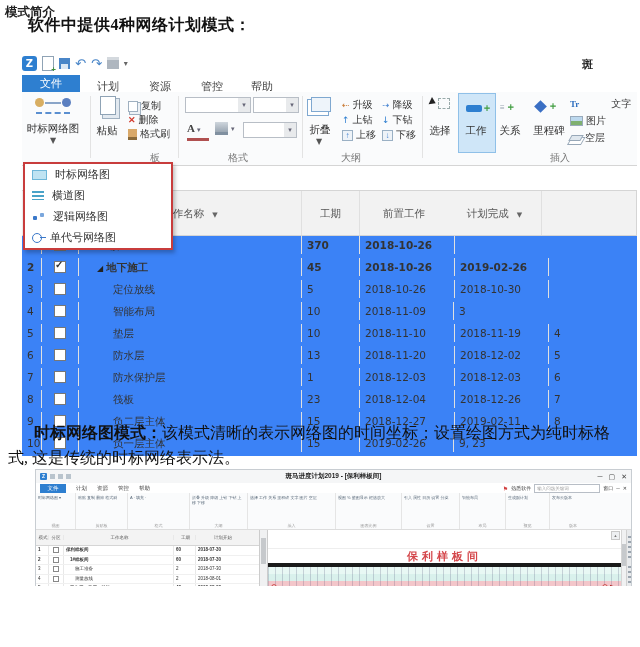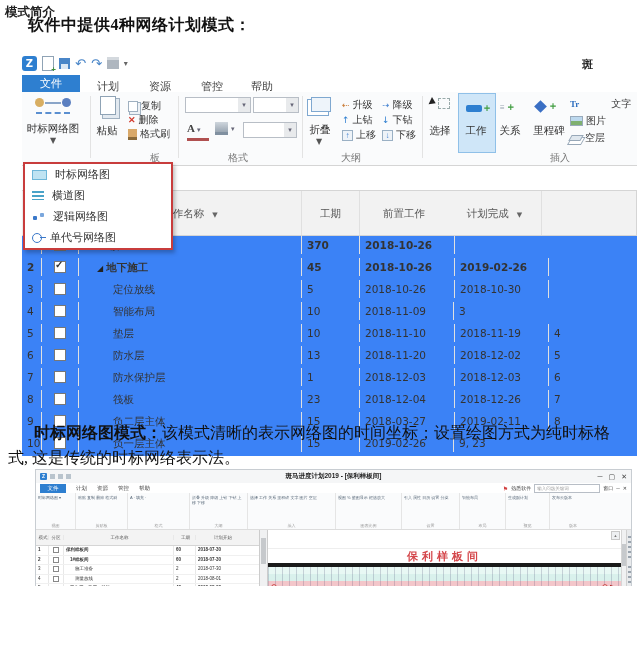--- a/index.html
+++ b/index.html
@@ -356,21 +356,21 @@
       <div class="tc c-fin">2018-12-26</div>
       <div class="tc c-pred">7</div>
     </div>
     <div class="trow">
       <div class="tc c-num">9</div>
       <div class="tc c-cb">
           <span class="cb"></span>
         </div>
       <div class="tc c-name lvl2">负二层主体</div>
       <div class="tc c-dur">15</div>
-      <div class="tc c-start">2018-03-27</div>
+      <div class="tc c-start">2018-12-27</div>
       <div class="tc c-fin">2019-02-11</div>
       <div class="tc c-pred">8</div>
     </div>
     <div class="trow">
       <div class="tc c-num">10</div>
       <div class="tc c-cb">
           <span class="cb"></span>
         </div>
       <div class="tc c-name lvl2">负一层主体</div>
       <div class="tc c-dur">15</div>

